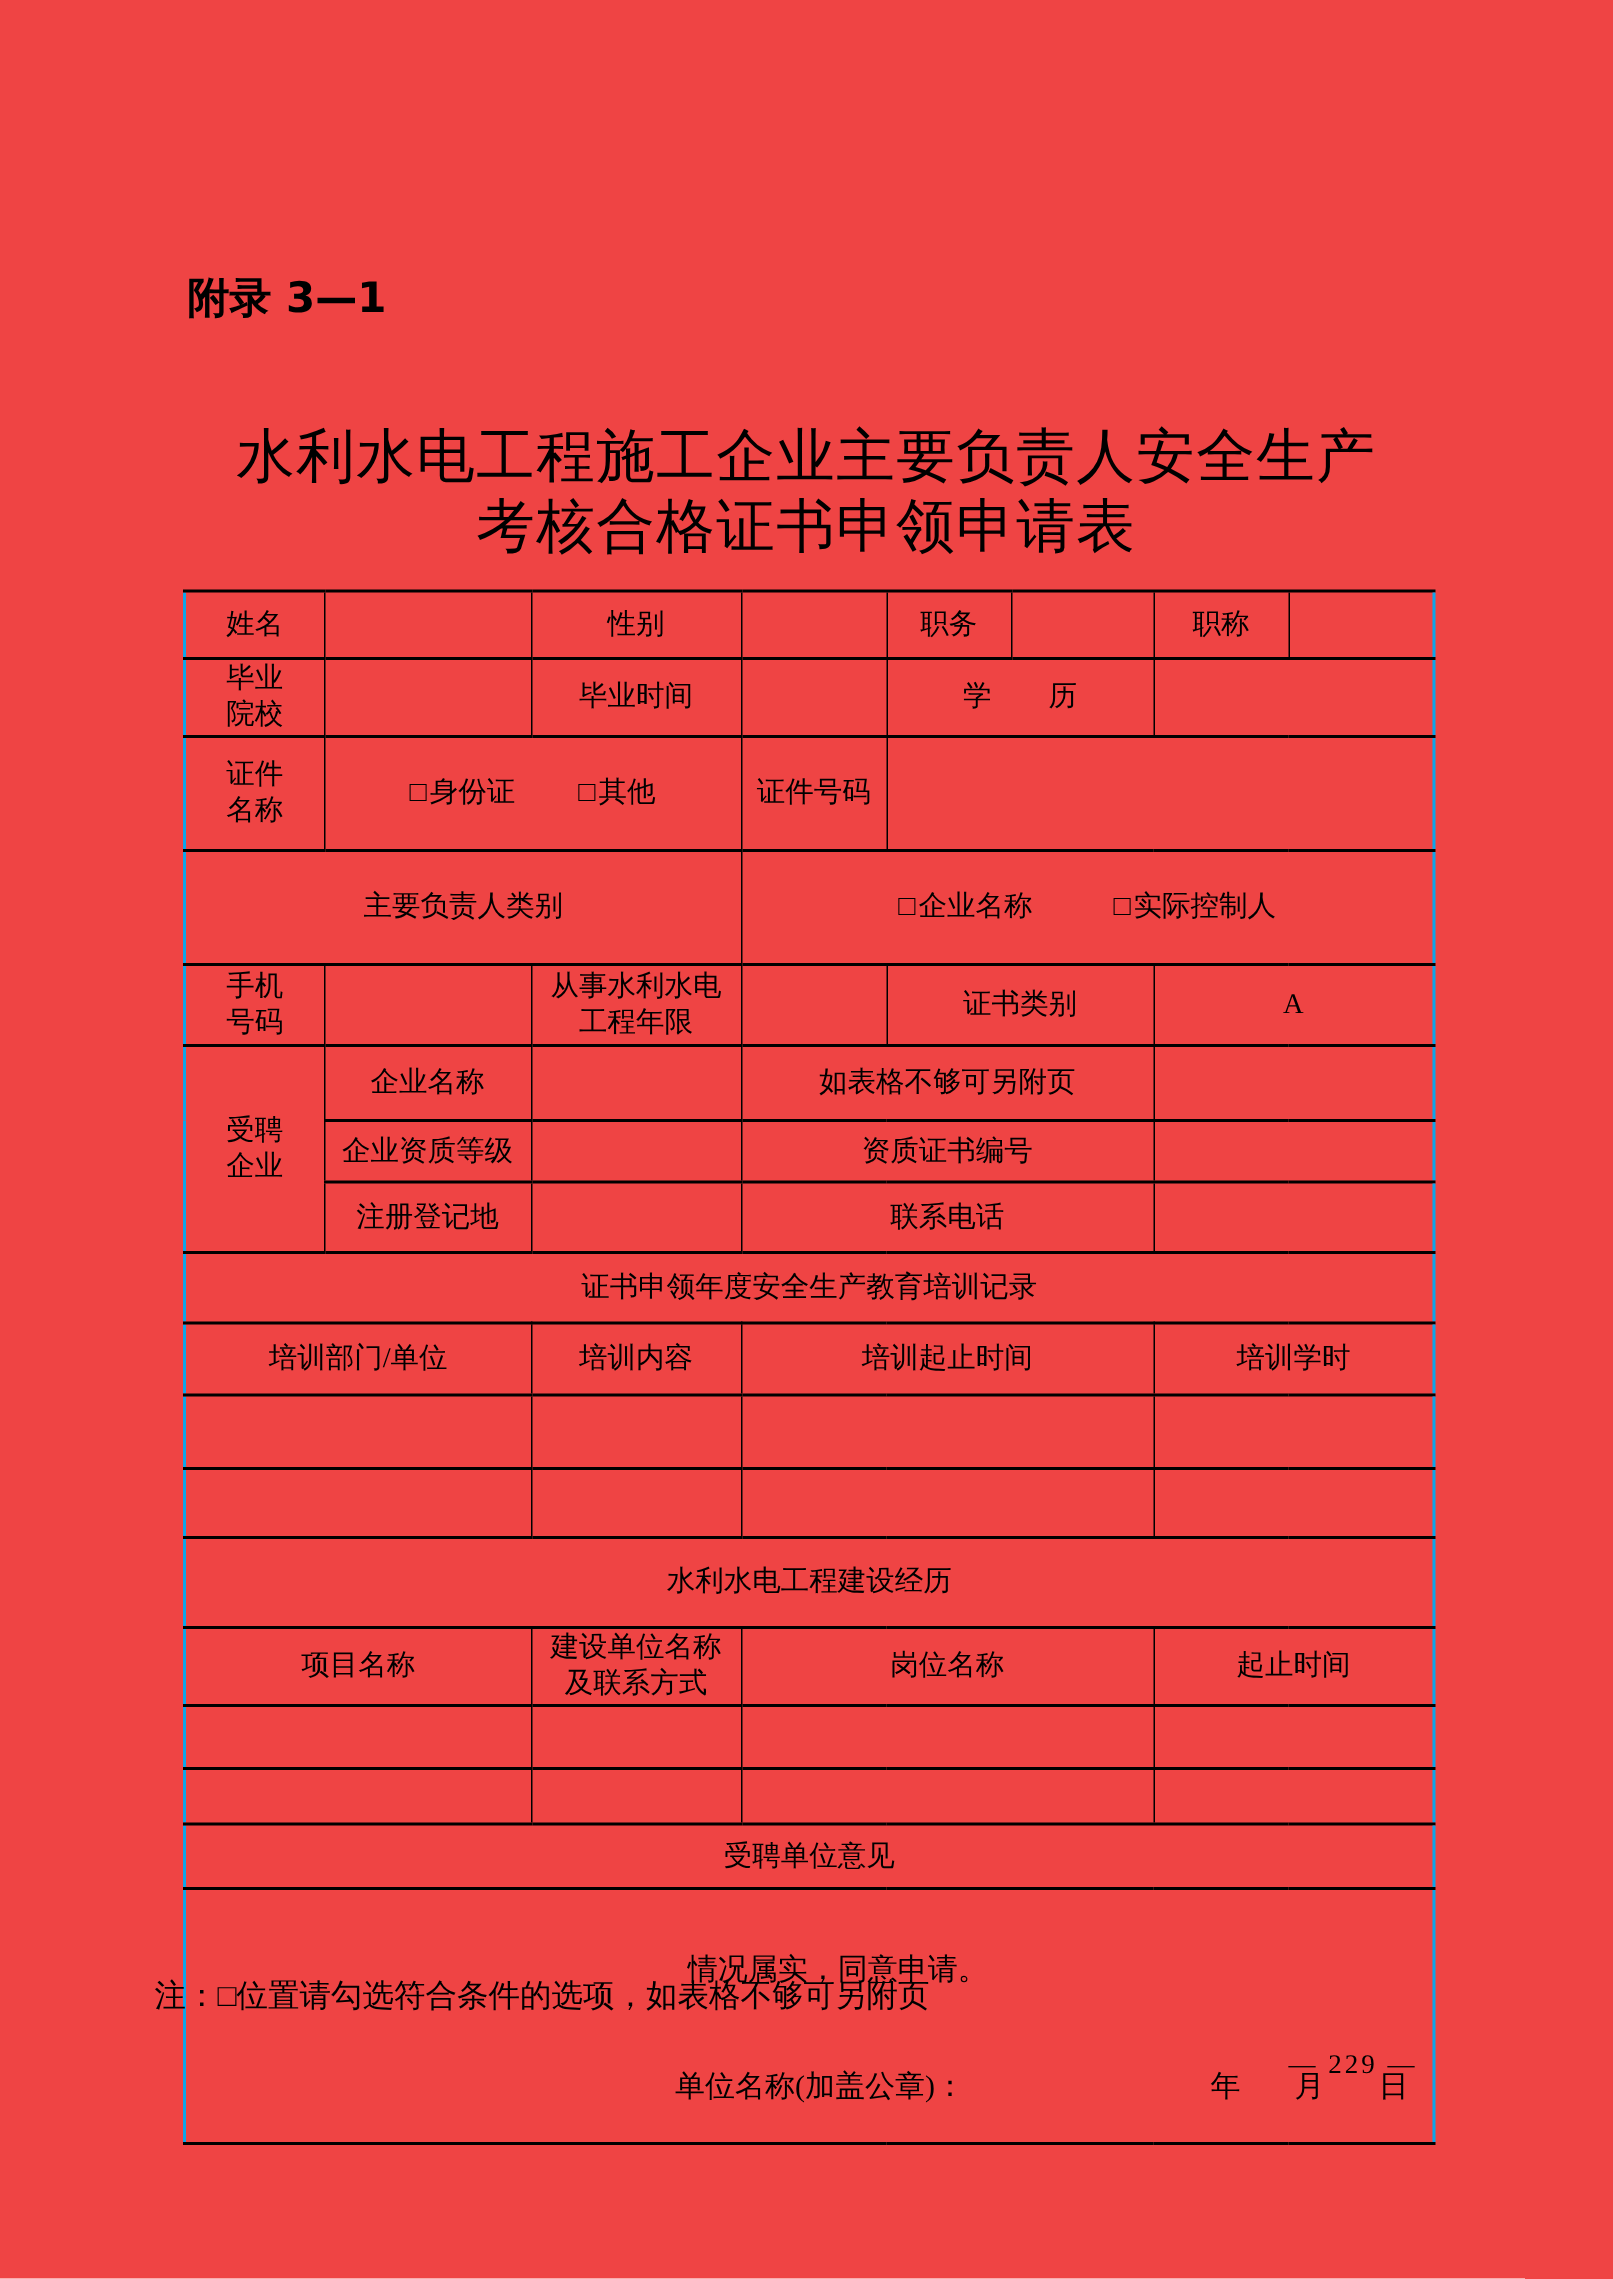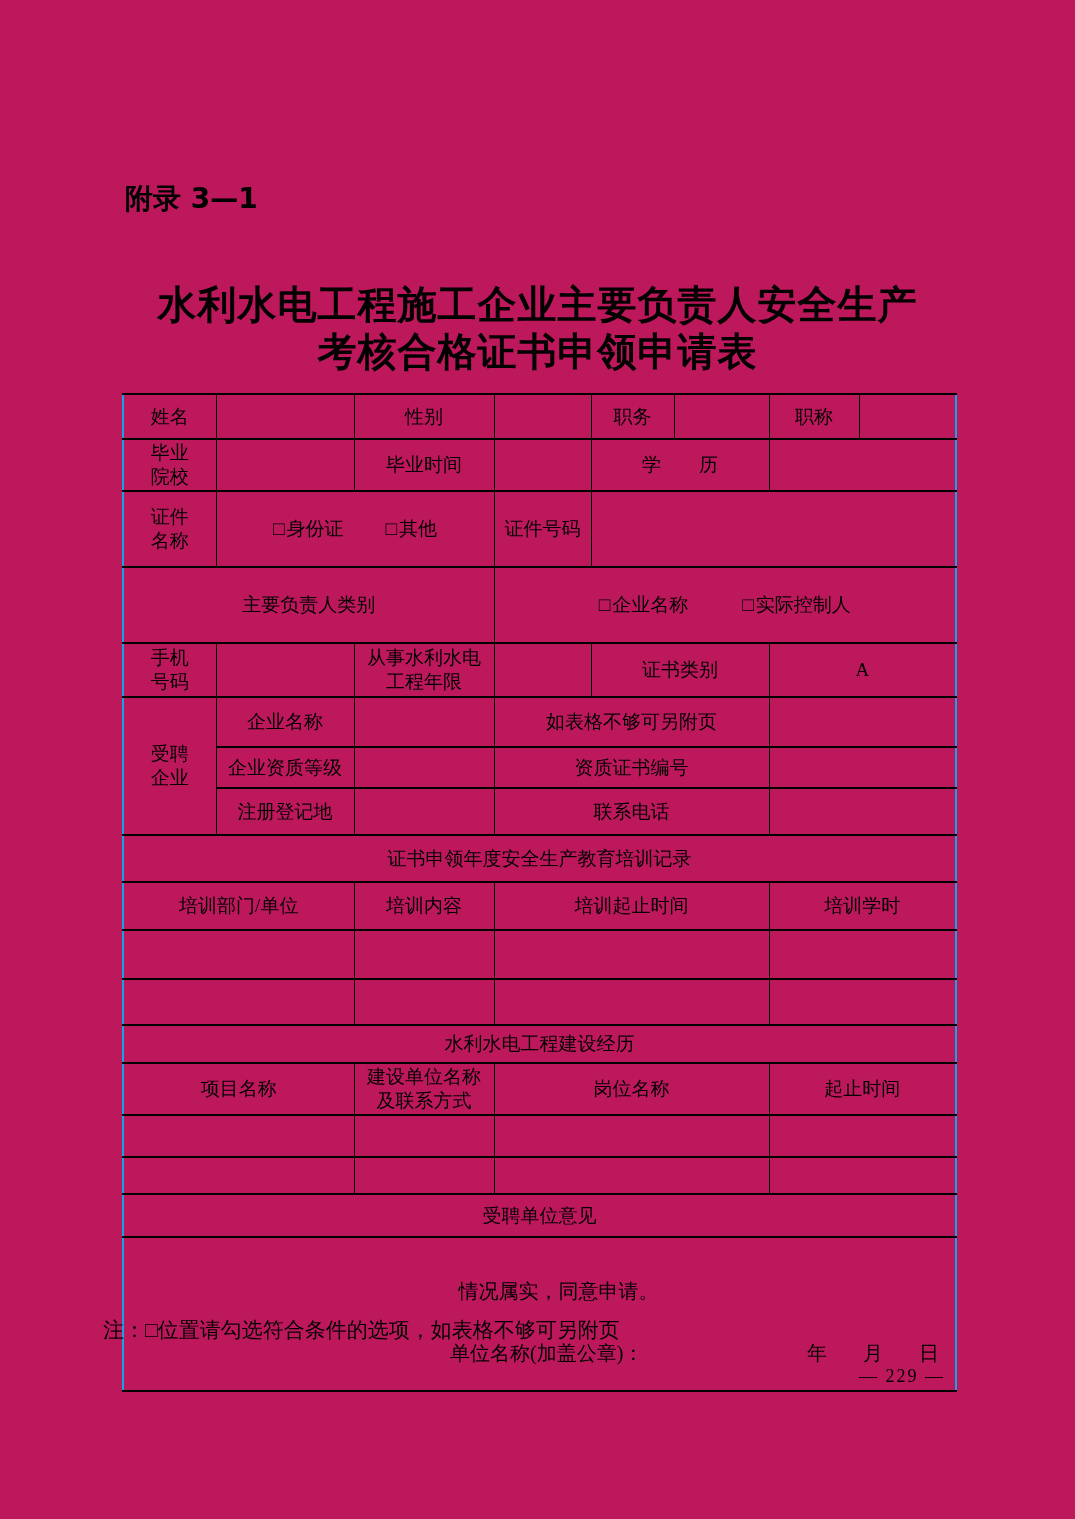--- a/index.html
+++ b/index.html
@@ -1,30 +1,30 @@
 <!DOCTYPE html>
 <html><head>
 <meta charset="utf-8">
 <style>
   html,body{margin:0;padding:0;background:#ffffff;}
   body{
     width:1075px;height:1519px;
     font-family:"Liberation Serif","DejaVu Serif",serif;
     color:#000;
   }
-  .page{position:relative;width:1075px;height:1519px;background:#be185d;overflow:hidden;}
+  .page{position:relative;width:1075px;height:1519px;background:#ef4444;overflow:hidden;}
 
   .appendix{
     position:absolute;left:125px;top:183px;
     font-family:"DejaVu Sans","Liberation Sans",sans-serif;
     font-weight:bold;font-size:28px;line-height:32px;
   }
   .doc-title{
     position:absolute;left:0;top:281px;width:1075px;
-    text-align:center;font-weight:bold;font-size:39px;line-height:47px;
+    text-align:center;font-weight:normal;font-size:39px;line-height:47px;
     font-family:"Liberation Serif","DejaVu Serif",serif;
     letter-spacing:1px;
   }
   table.form{
     position:absolute;left:122px;top:393px;
     width:833px;border-collapse:collapse;table-layout:fixed;
     font-size:19px;
   }
   table.form{border:2px solid #0ea5e9;}
   table.form td{
@@ -33,21 +33,21 @@
     padding:1px 4px;text-align:center;vertical-align:middle;
     white-space:pre-line;line-height:24px;overflow:hidden;
   }
   .cbrow{display:flex;justify-content:center;align-items:center;}
   .cb{white-space:nowrap;display:inline-flex;align-items:center;}
   .cb-box{display:inline-block;margin-right:2px;}
   .gap42{gap:42px;}
   .gap54{gap:54px;}
   td.opinion-cell{vertical-align:top;text-align:left;padding:0;}
   .opinion-text{padding:16px 0 0 38px;font-size:20px;}
-  .seal-row{display:flex;align-items:baseline;margin-top:14px;font-size:20px;}
+  .seal-row{display:flex;align-items:baseline;margin-top:30px;font-size:20px;}
   .seal-label{margin-left:322px;}
   .date-group{margin-left:auto;display:flex;gap:36px;padding-right:12px;}
   .note{
     position:absolute;left:103px;top:1316px;
     font-size:21px;line-height:28px;
   }
   .page-number{
     position:absolute;top:1366px;right:130px;
     font-size:18px;letter-spacing:2px;
   }
@@ -180,21 +180,21 @@
       <td colspan="3"></td>
       <td colspan="2"></td>
     </tr>
     <tr style="height:46px">
       <td colspan="2"></td>
       <td></td>
       <td colspan="3"></td>
       <td colspan="2"></td>
     </tr>
 
-    <tr style="height:38px">
+    <tr style="height:60px">
       <td colspan="8">水利水电工程建设经历</td>
     </tr>
     <tr style="height:45px">
       <td colspan="2">项目名称</td>
       <td>建设单位名称
 及联系方式</td>
       <td colspan="3">岗位名称</td>
       <td colspan="2">起止时间</td>
     </tr>
     <tr style="height:42px">

